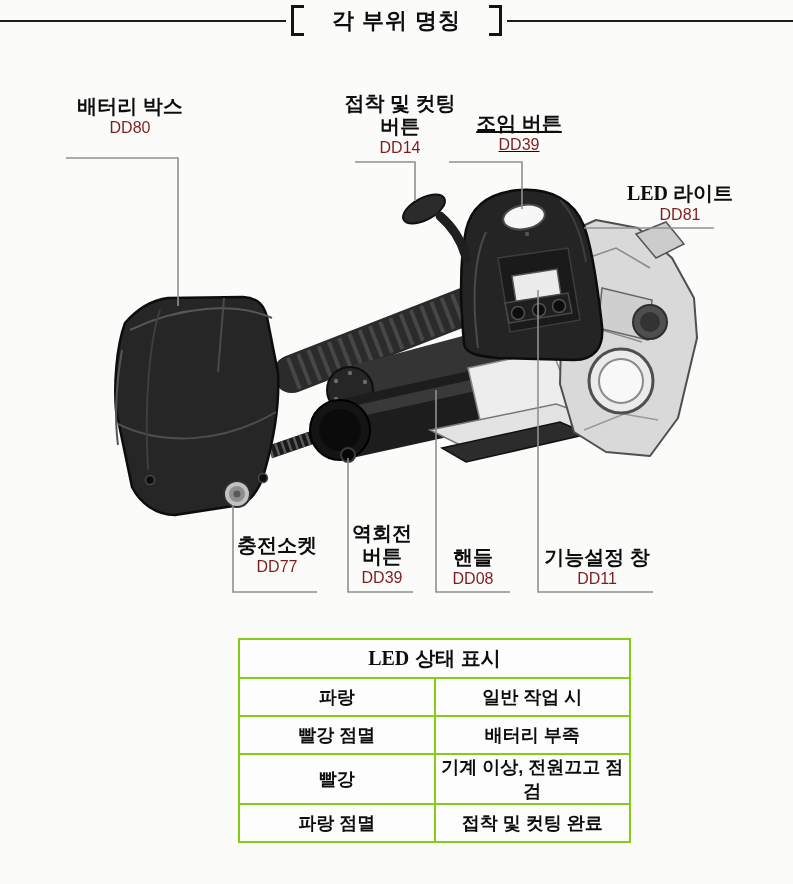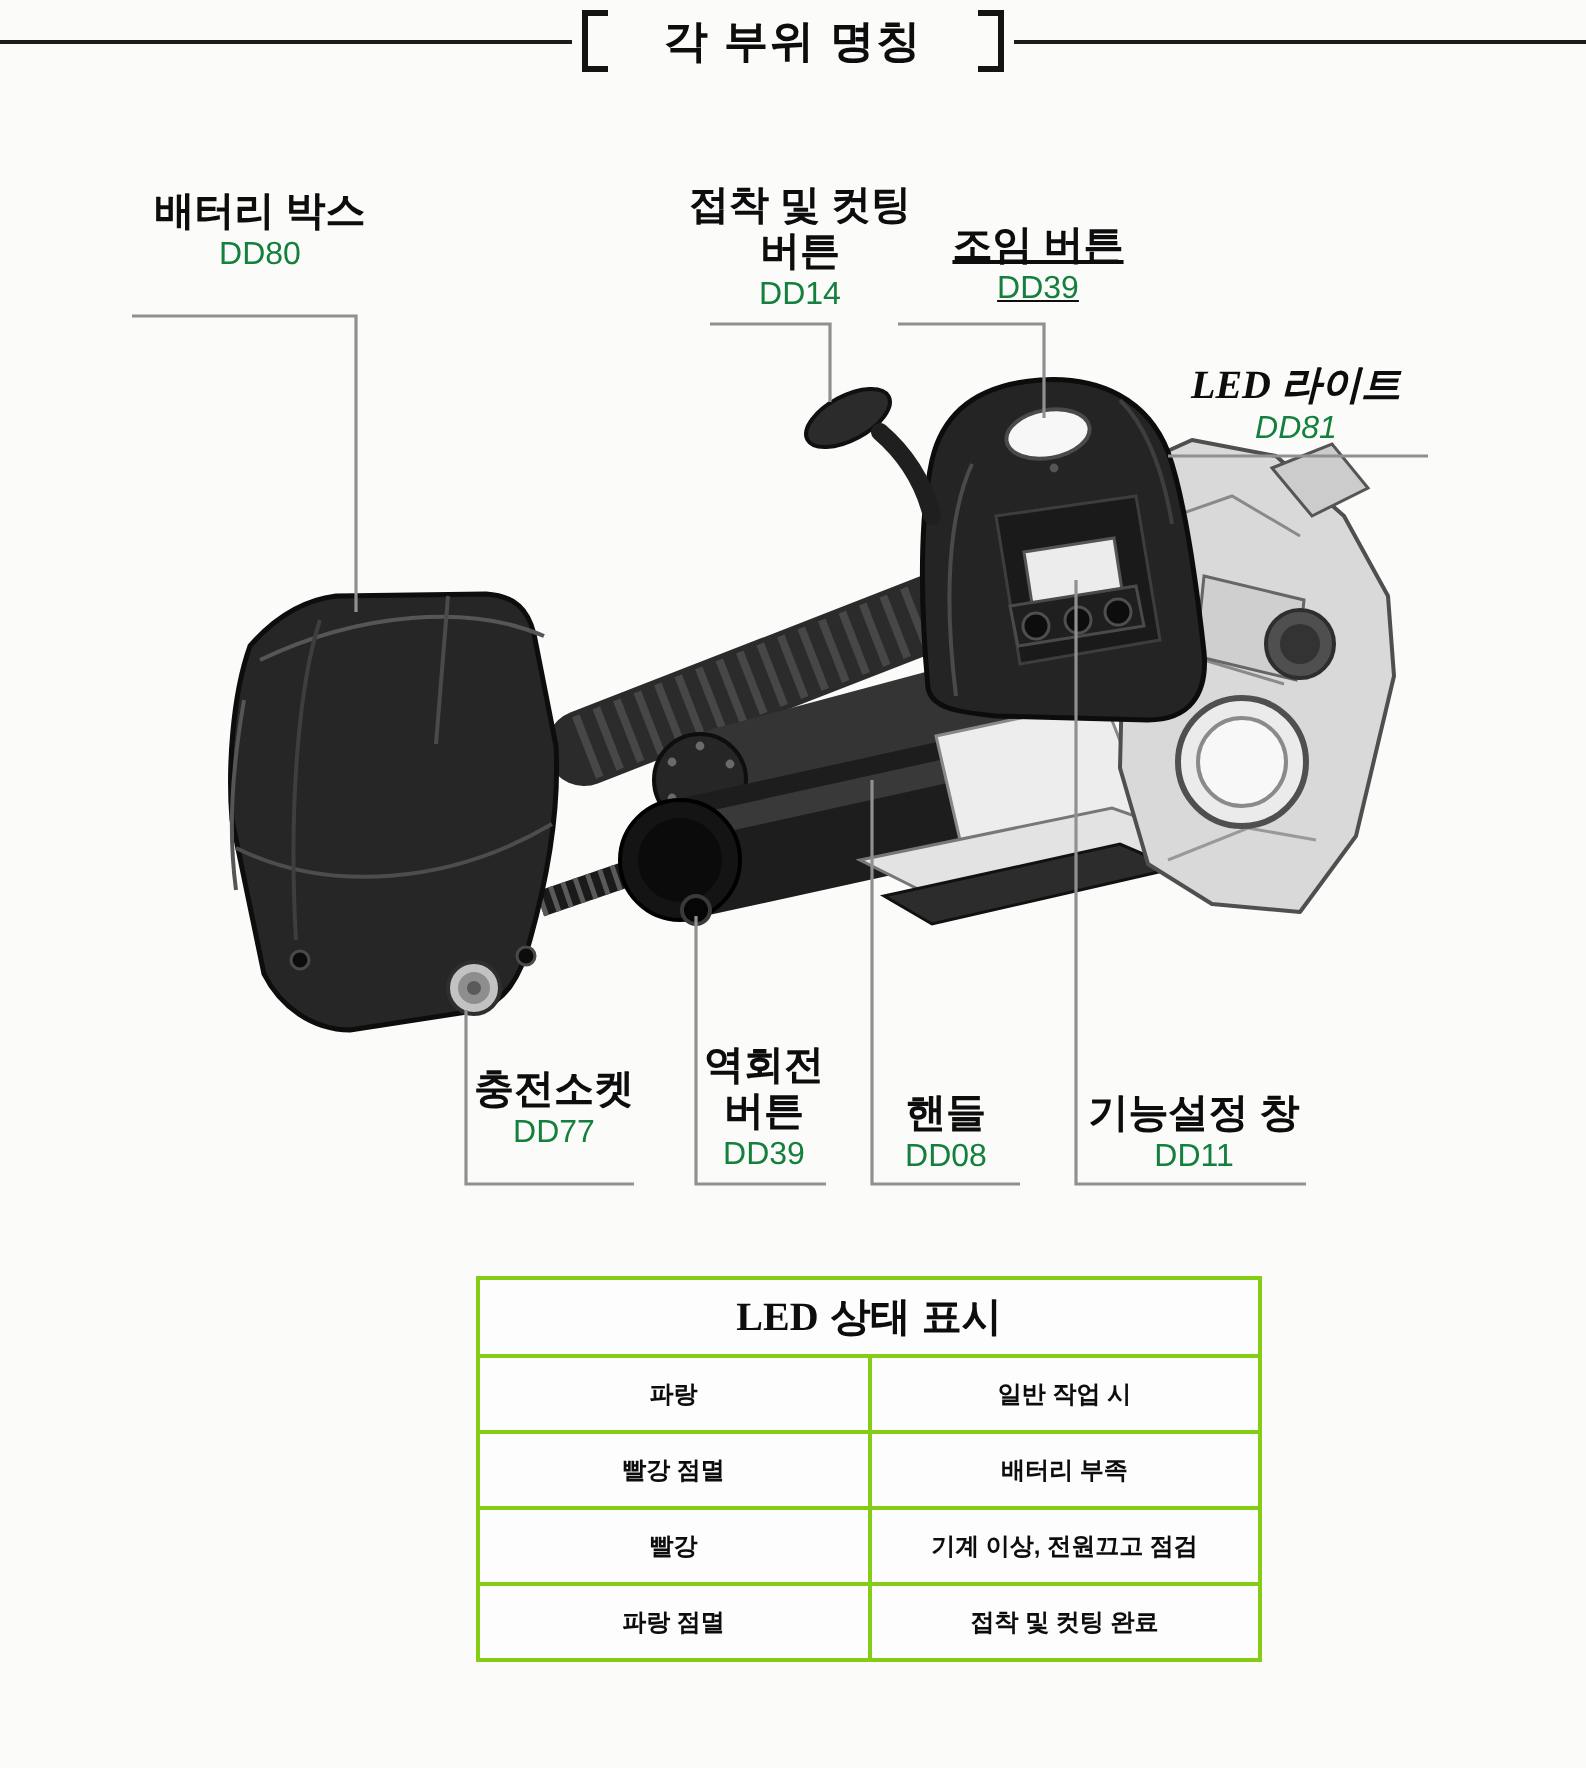--- a/index.html
+++ b/index.html
@@ -17,43 +17,43 @@
   .bracket.left  {border-left:3px solid #141414; border-top:3px solid #141414; border-bottom:3px solid #141414; margin-left:5px;}
   .bracket.right {border-right:3px solid #141414; border-top:3px solid #141414; border-bottom:3px solid #141414; margin-right:5px;}
   .page-title {margin:0 28px; font-size:22px; font-weight:bold; letter-spacing:1px; white-space:nowrap;}
 
   
   .diagram-svg {position:absolute; left:0; top:0;}
 
   
   .part-label {position:absolute; transform:translateX(-50%); text-align:center;}
   .part-label .kr {font-size:20px; font-weight:bold; line-height:23px; white-space:nowrap; color:#0d0d0d;}
-  .part-label .code {font-size:16px; line-height:19px; color:#15803d; white-space:nowrap;}
+  .part-label .code {font-size:16px; line-height:19px; color:#7f1d1d; white-space:nowrap;}
   .part-label .latin {font-family:"Liberation Serif","DejaVu Serif",serif; font-size:20px; font-weight:bold;}
   .part-label .kor-after {margin-left:5px;}
 
   #lbl-battery {left:130px; top:95px;}
   #lbl-weldcut {left:376px; top:92px;margin-left:24px;}
   #lbl-tension {left:519px; top:112px;text-decoration:underline;}
-  #lbl-led     {left:648px; top:182px;font-style:italic;}
+  #lbl-led     {left:680px; top:182px;}
   #lbl-socket  {left:277px; top:534px;}
   #lbl-reverse {left:382px; top:522px;}
   #lbl-handle  {left:473px; top:546px;}
   #lbl-funcwin {left:597px; top:546px;}
 
   
   .led-table {
     position:absolute; left:238px; top:638px; width:393px;
     border-collapse:collapse; table-layout:fixed; background:#fdfdfd;
   }
   .led-table th, .led-table td {
     border:2px solid #84cc16; text-align:center; padding:0; vertical-align:middle;
   }
   .led-table th {height:37px; font-size:20px; font-weight:bold;}
-  .led-table td {height:36px; font-weight:bold; font-size:12px;}
+  .led-table td {height:36px; font-weight:bold; font-size:18px;}
   .led-table .c1 {width:129px;}
   .th-latin {font-family:"Liberation Serif","DejaVu Serif",serif; font-weight:bold;}
   .th-kor {margin-left:6px;}
 </style>
 </head>
 <body>
 
 <div class="page">
 
   <div class="title-row">

